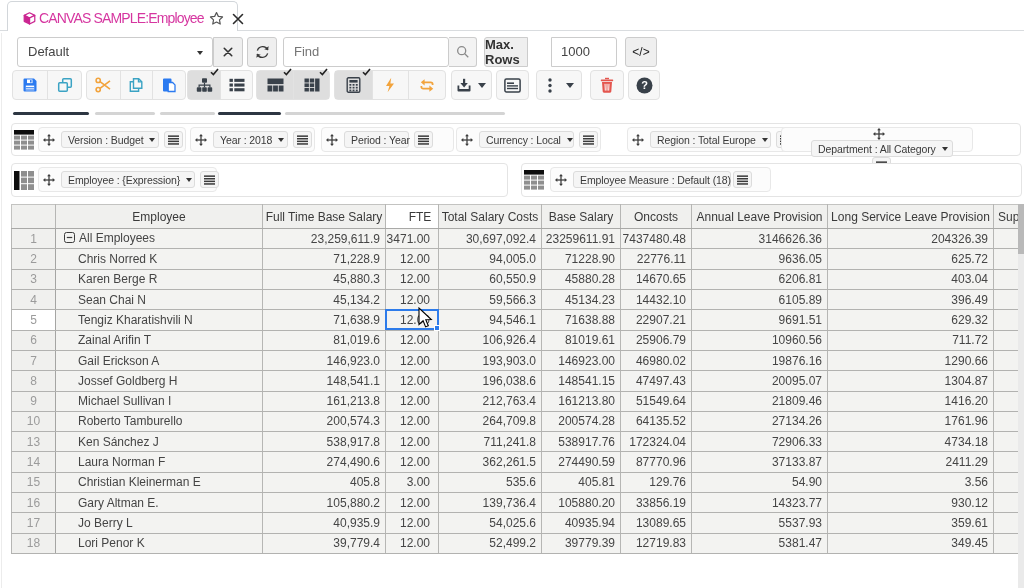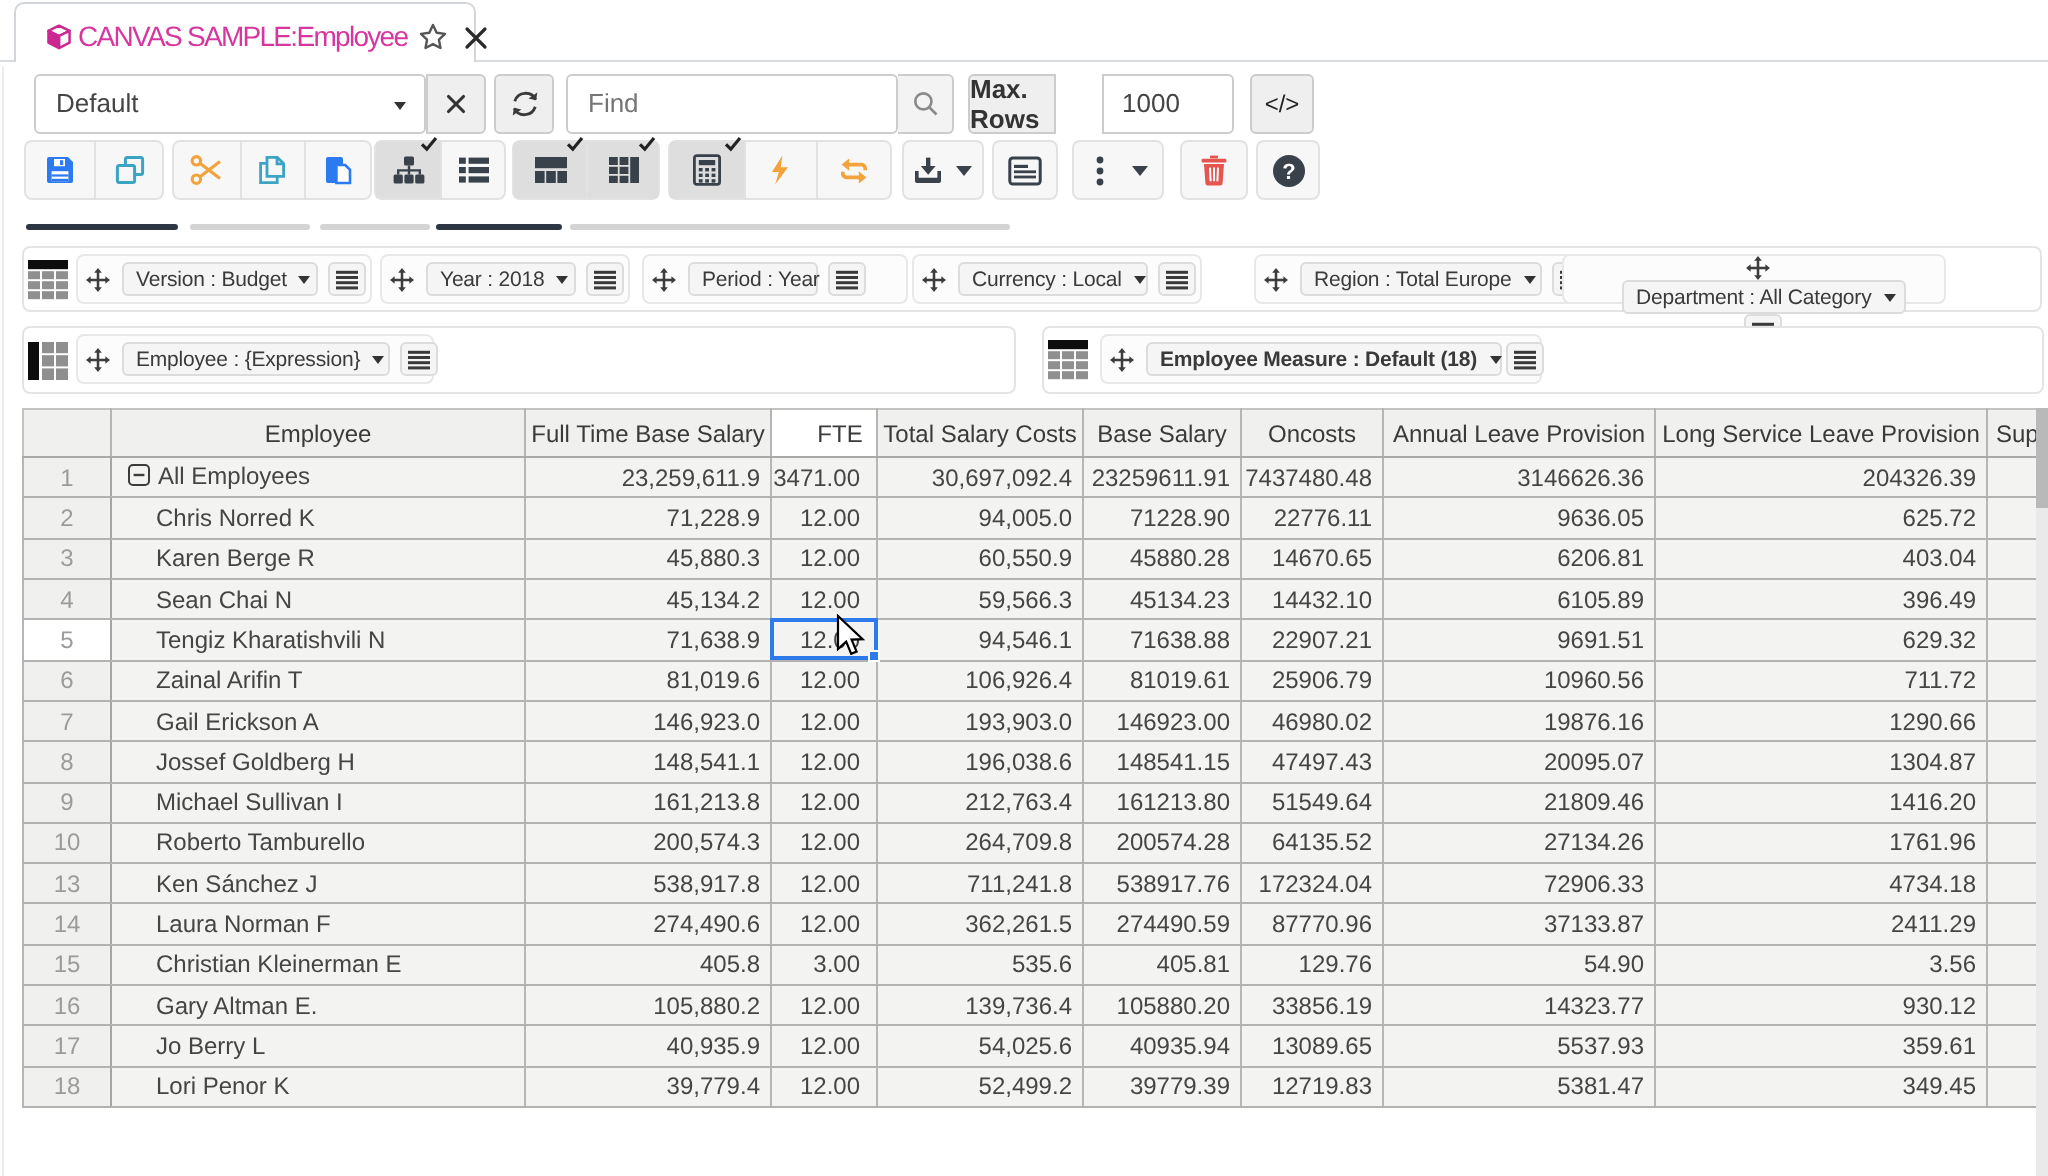--- a/index.html
+++ b/index.html
@@ -572,21 +572,21 @@
         <line x1="7.5" y1="2" x2="7.5" y2="13"></line>
         <line x1="2" y1="7.5" x2="13" y2="7.5"></line>
       </g>
       <g fill="#3d3d3d">
         <path d="M7.5 0 L5.1 2.9 h4.8 Z"></path>
         <path d="M7.5 15 L5.1 12.1 h4.8 Z"></path>
         <path d="M0 7.5 L2.9 5.1 v4.8 Z"></path>
         <path d="M15 7.5 L12.1 5.1 v4.8 Z"></path>
       </g>
     </svg>
-    <div class="pbtn" style="margin-left:6px; width:178px; justify-content:space-between;font-weight:bold;">
+    <div class="pbtn" style="margin-left:6px; width:158px; justify-content:space-between;">
       <span>Employee Measure : Default (18)</span>
       <span class="caret"></span>
     </div>
     <div class="licon" style="margin-left:2px;">
       <svg width="11" height="10" viewBox="0 0 11 10">
         <g fill="#3a3a3a">
           <rect x="0" y="0.4" width="11" height="1.5"></rect>
           <rect x="0" y="3" width="11" height="1.5"></rect>
           <rect x="0" y="5.6" width="11" height="1.5"></rect>
           <rect x="0" y="8.2" width="11" height="1.5"></rect>

